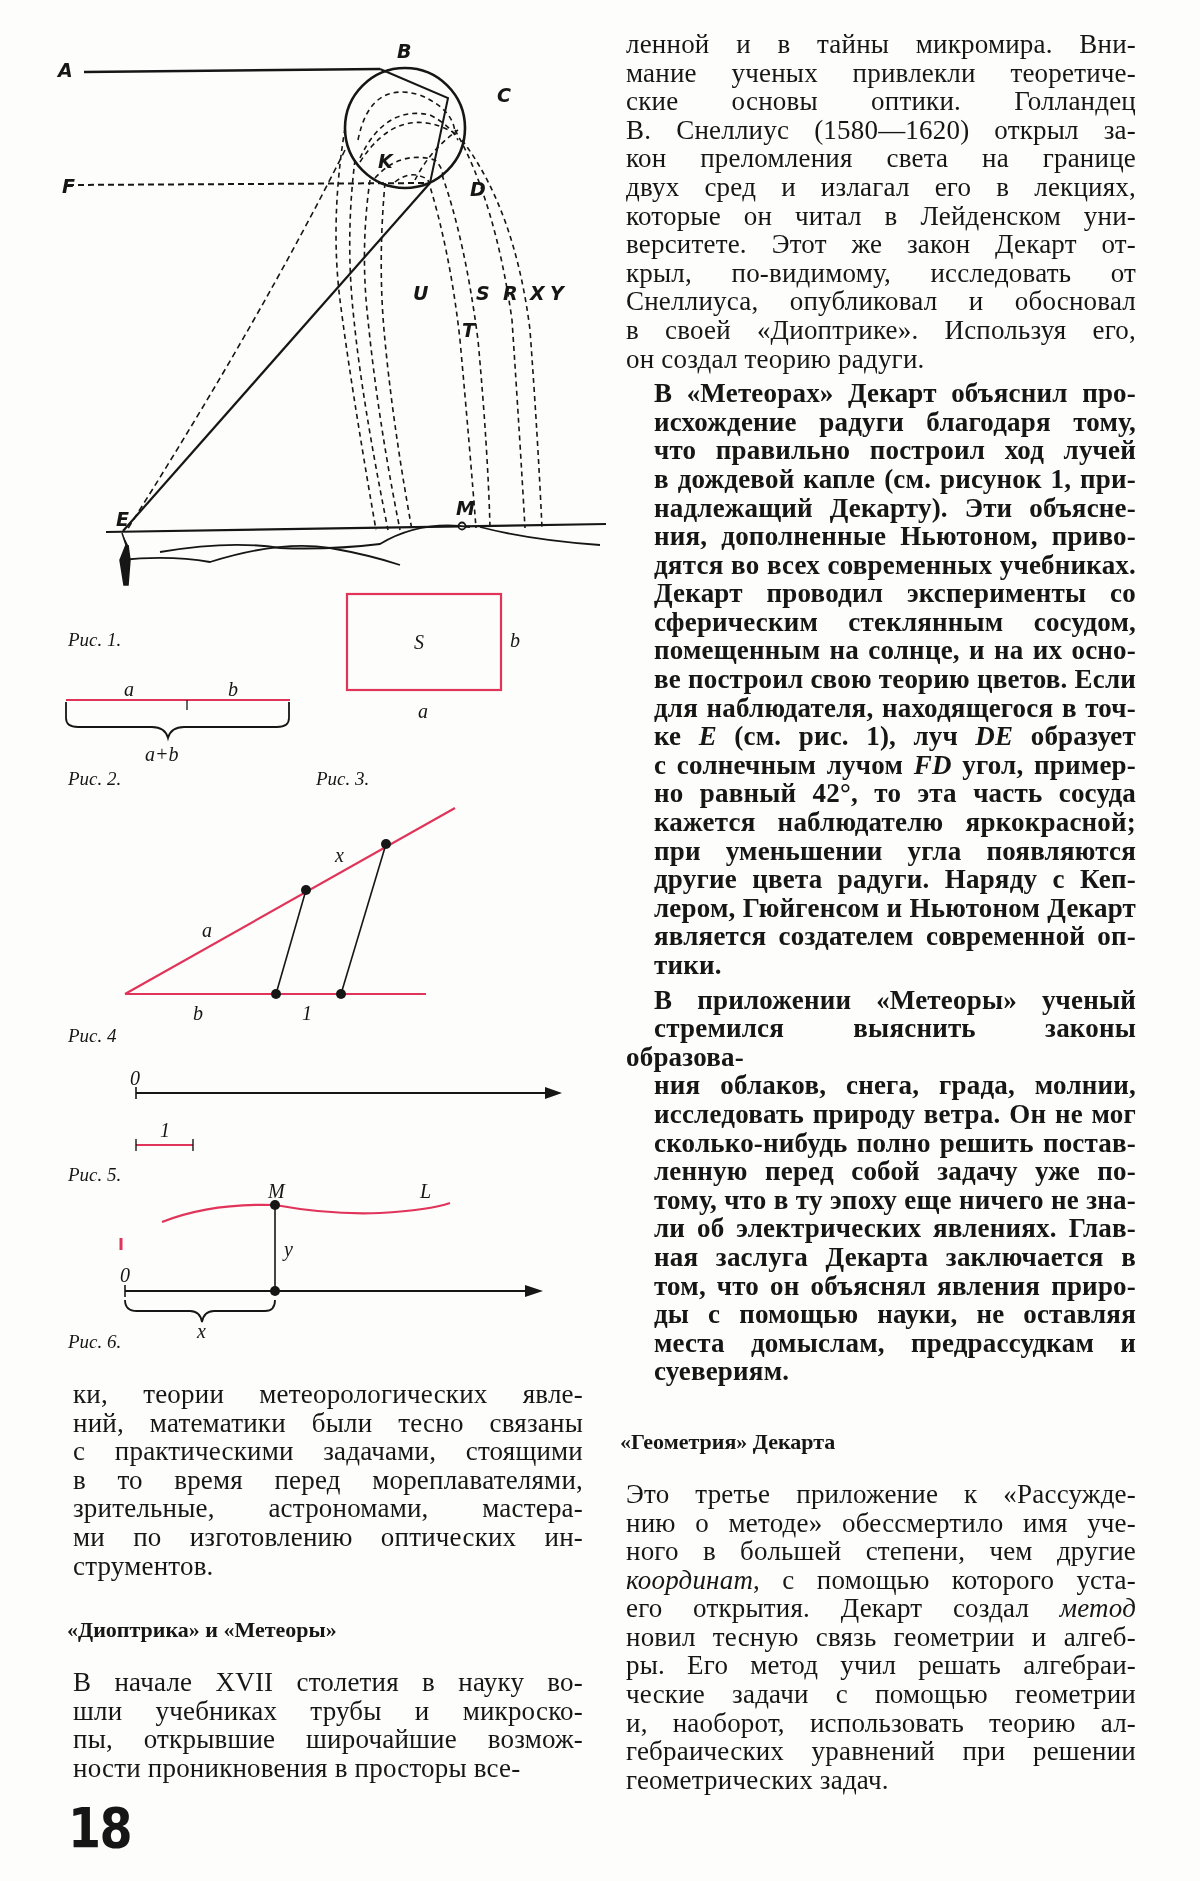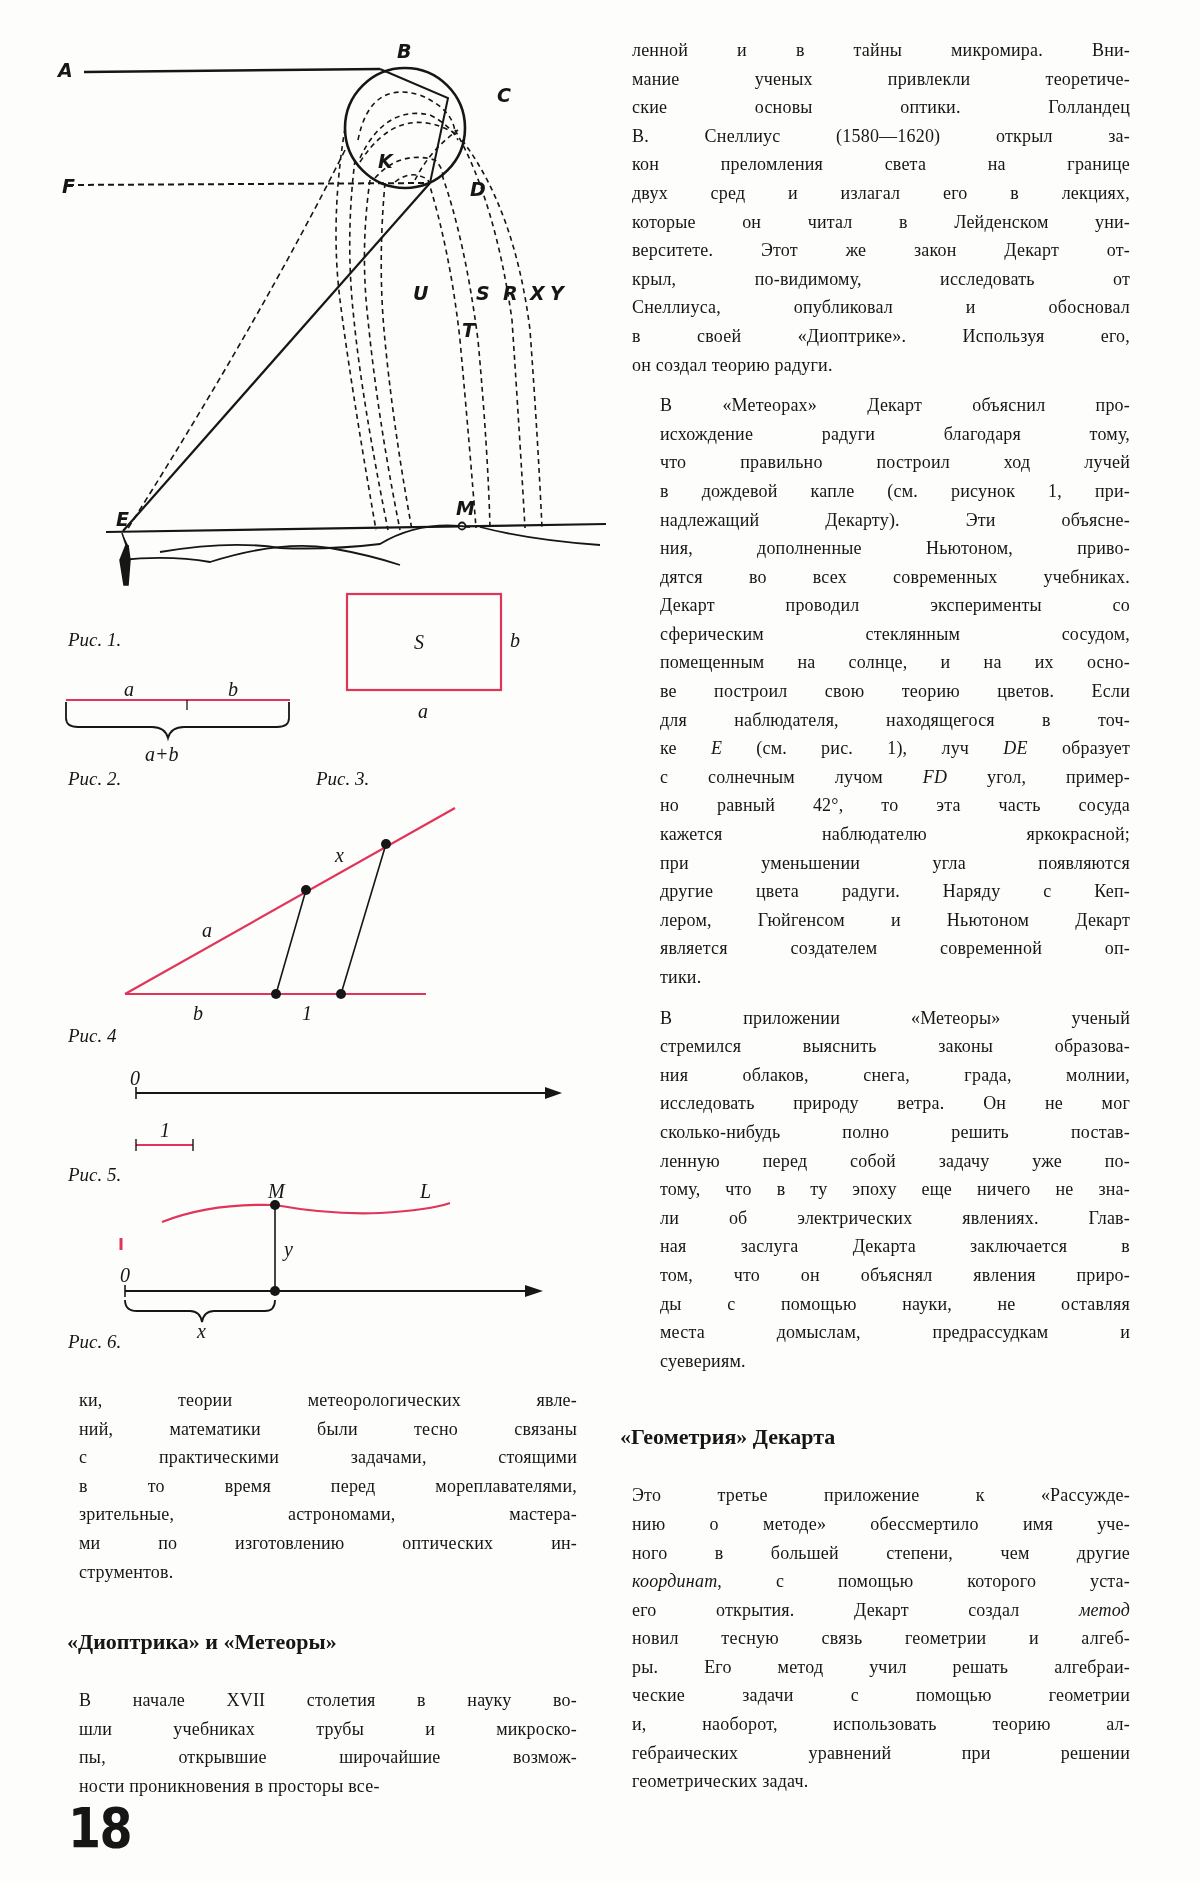--- a/index.html
+++ b/index.html
@@ -3,24 +3,24 @@
 <meta charset="utf-8">
 <style>
   html, body { margin: 0; padding: 0; }
   body {
     width: 1200px; height: 1881px; background: #fdfdfb; position: relative; overflow: hidden;
     font-family: "Liberation Serif", "DejaVu Serif", serif; color: #161616;
   }
   .col-right { position: absolute; left: 620px; top: 24px; width: 522px; }
   .col-left-text { position: absolute; left: 67px; top: 1374px; width: 522px; }
   .para {
-    font-size: 18px; line-height: 28.6px; margin: 12px; text-align: justify;
+    font-size: 27px; line-height: 28.6px; margin: 6px; text-align: justify;
     text-align-last: left; letter-spacing: 0.2px; hyphens: manual;
   }
-  .para.indent { text-indent: 28px; }
+  .para.indent { text-indent: 28px; font-weight: bold; }
   .para .ln { display: block; text-align: justify; text-align-last: justify; }
   .para .ln.last { text-align-last: left; }
   .para i { font-style: italic; }
   .heading {
     font-weight: bold; font-size: 22px; line-height: 28px; margin: 0;
   }
   .page-num {
     position: absolute; left: 68px; top: 1800px; font-family: "DejaVu Sans", sans-serif;
     font-size: 56px; font-weight: bold; line-height: 56px; letter-spacing: -2px; transform: scaleX(0.85);
     transform-origin: left;

